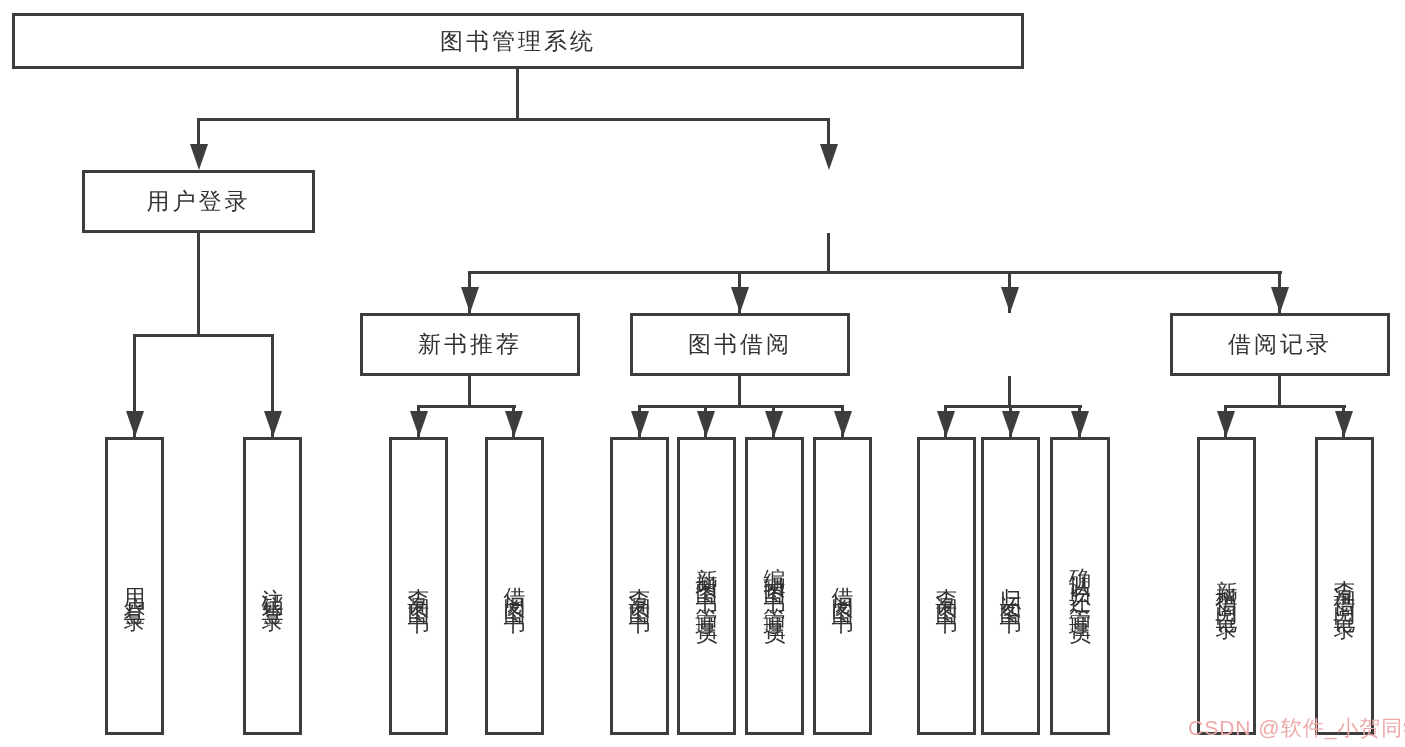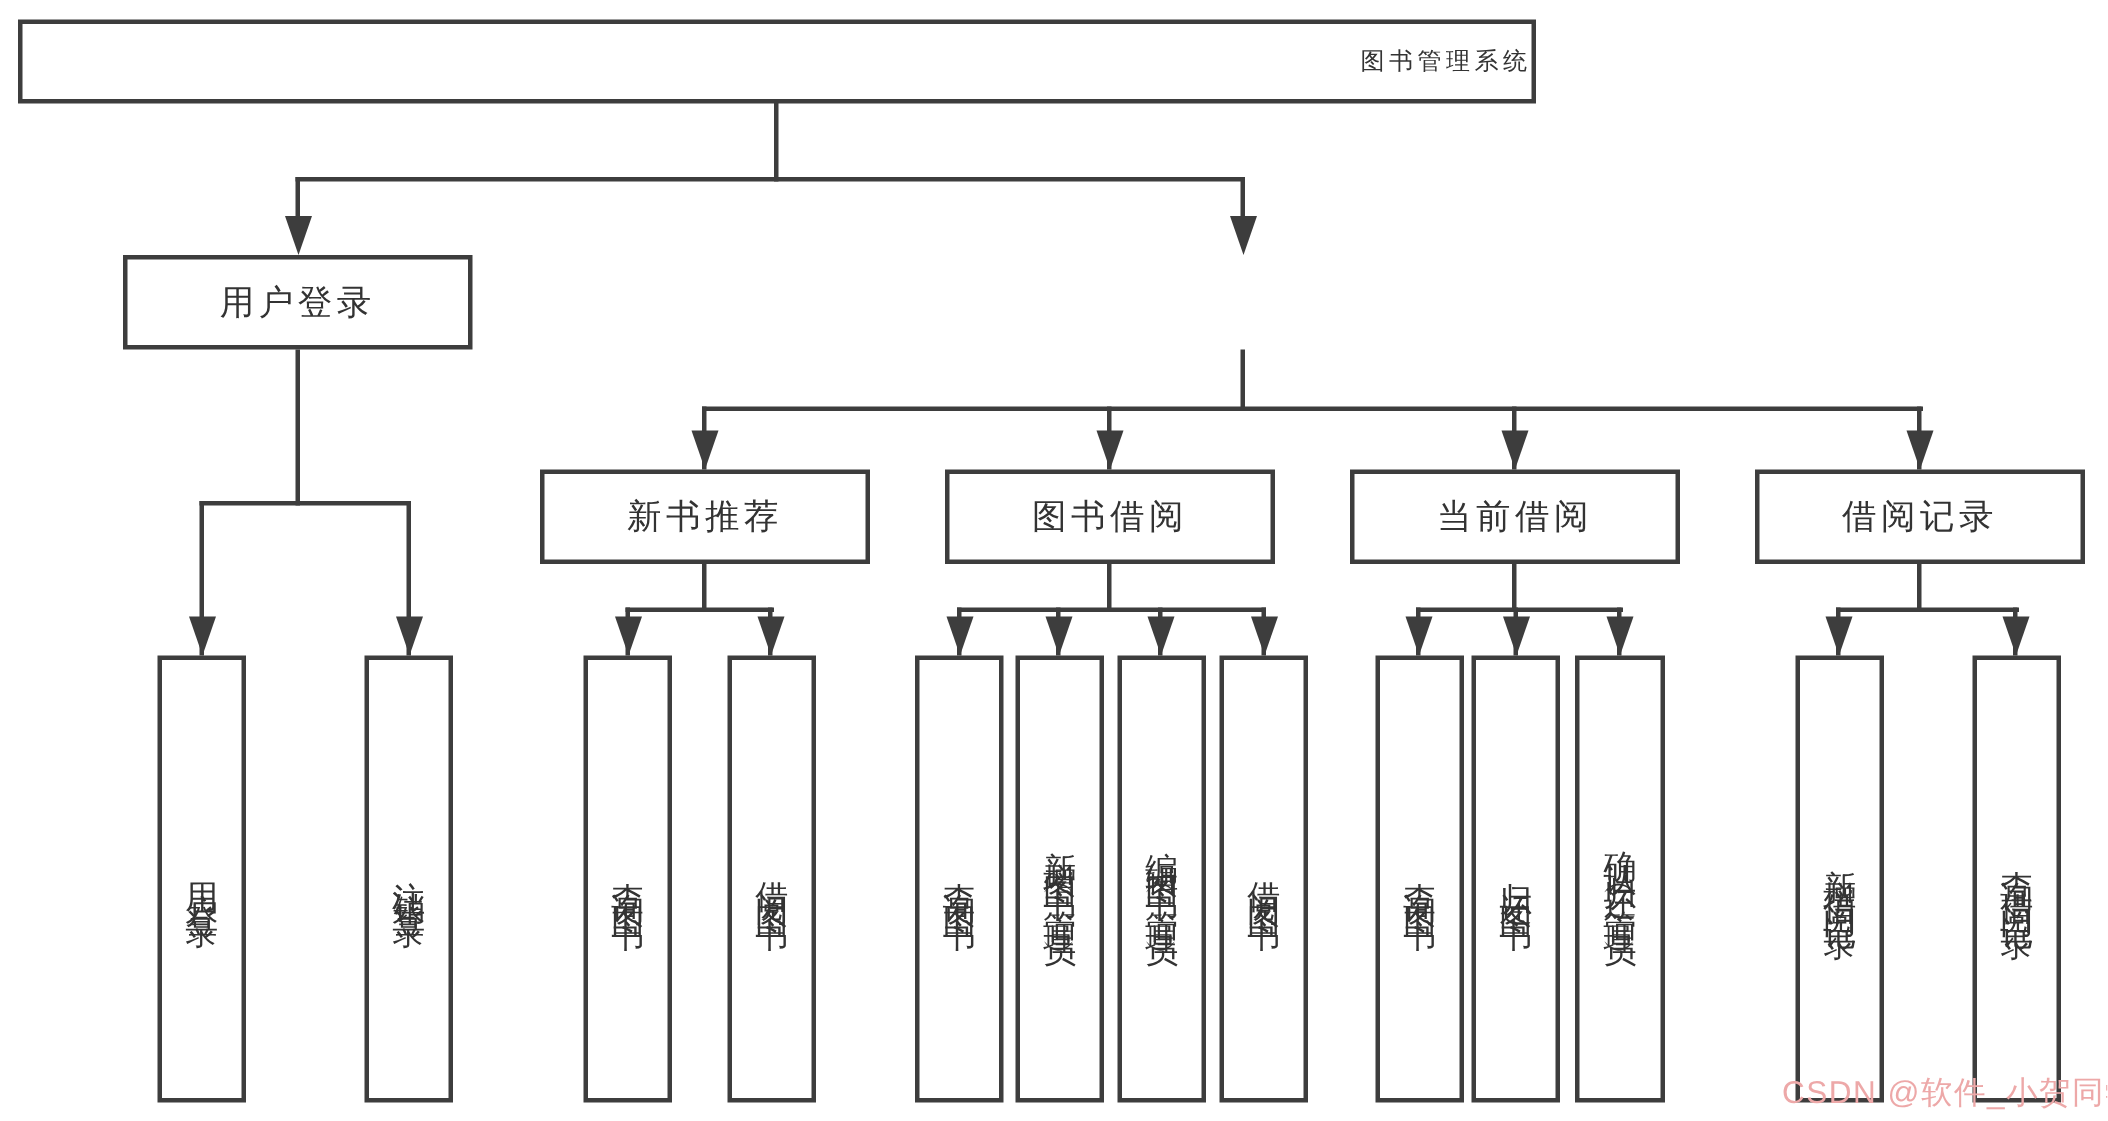--- a/index.html
+++ b/index.html
@@ -21,21 +21,21 @@
     border:3px solid var(--line);
     background:#ffffff;
     display:flex;align-items:center;justify-content:center;
     color:var(--text);
   }
   .hbox{
     font-size:23px;
     letter-spacing:3px;
     white-space:nowrap;
   }
-  .root-box{font-size:16px;justify-content:flex-end;}
+  .root-box{font-size:23px;}
   .leaf{
     width:59px;height:298px;top:437px;
   }
   .vtext{
     writing-mode:vertical-rl;
     text-orientation:mixed;
     font-size:22px;
     letter-spacing:8px;
     line-height:1;
     color:var(--text);
@@ -70,23 +70,20 @@
   <div class="box hbox" style="left:82px;top:170px;width:233px;height:63px;">
     <span>用户登录</span>
   </div>
 
 
   <div class="box hbox" style="left:360px;top:313px;width:220px;height:63px;">
     <span>新书推荐</span>
   </div>
   <div class="box hbox" style="left:630px;top:313px;width:220px;height:63px;">
     <span>图书借阅</span>
-  </div>
-  <div class="box hbox" style="left:900px;top:313px;width:220px;height:63px;">
-    <span>当前借阅</span>
   </div>
   <div class="box hbox" style="left:1170px;top:313px;width:220px;height:63px;">
     <span>借阅记录</span>
   </div>
 
   <div class="box leaf" style="left:105px;">
     <span class="vtext">用户登录</span>
   </div>
   <div class="box leaf" style="left:243px;">
     <span class="vtext">注销登录</span>

